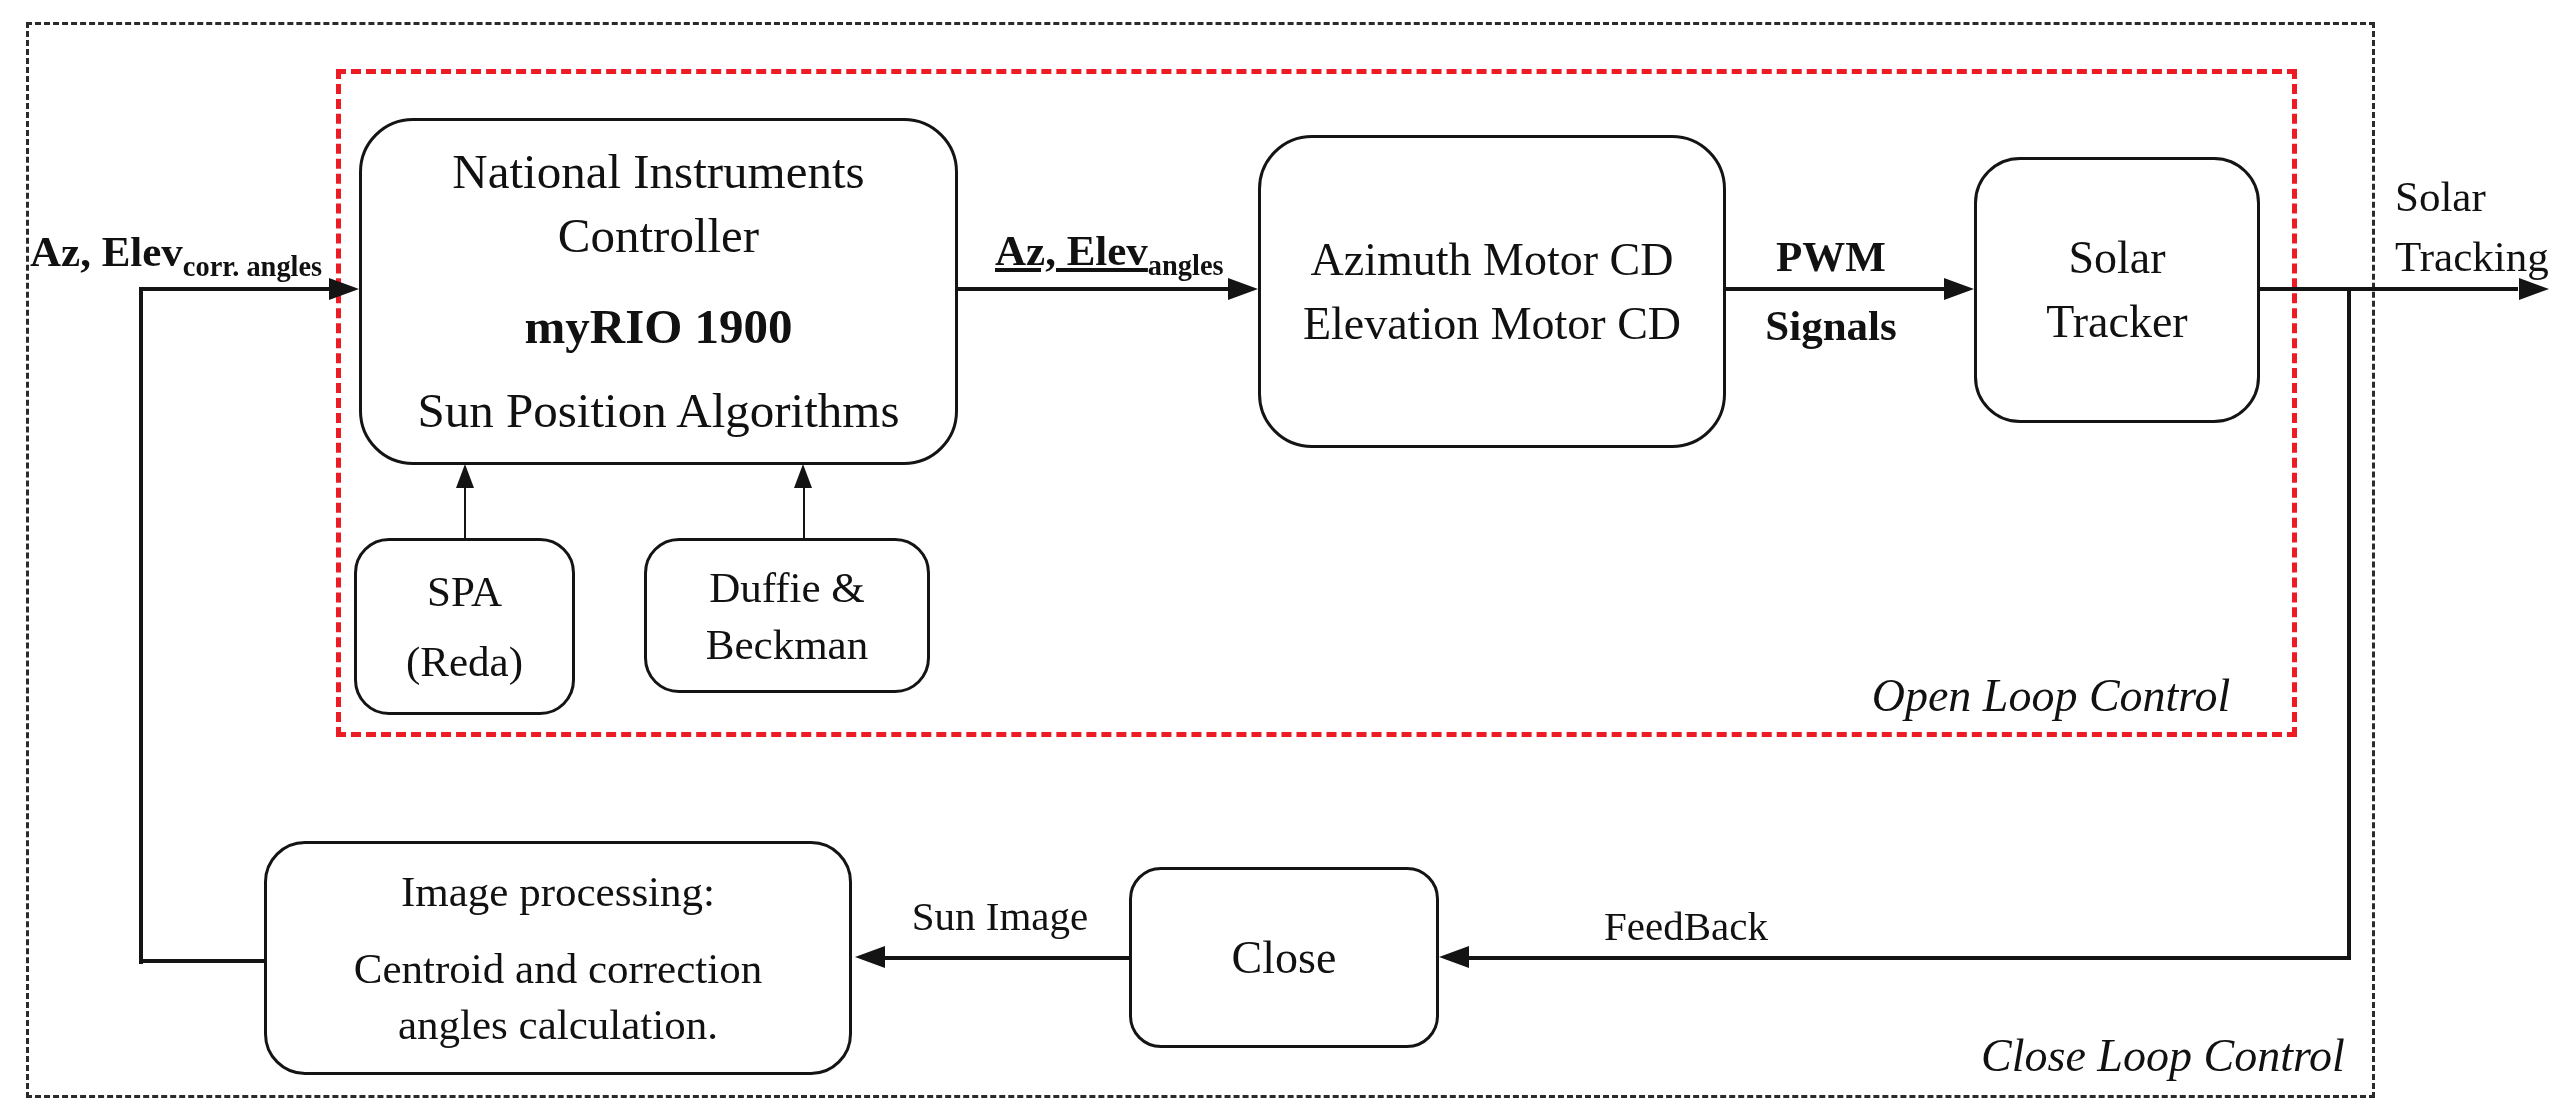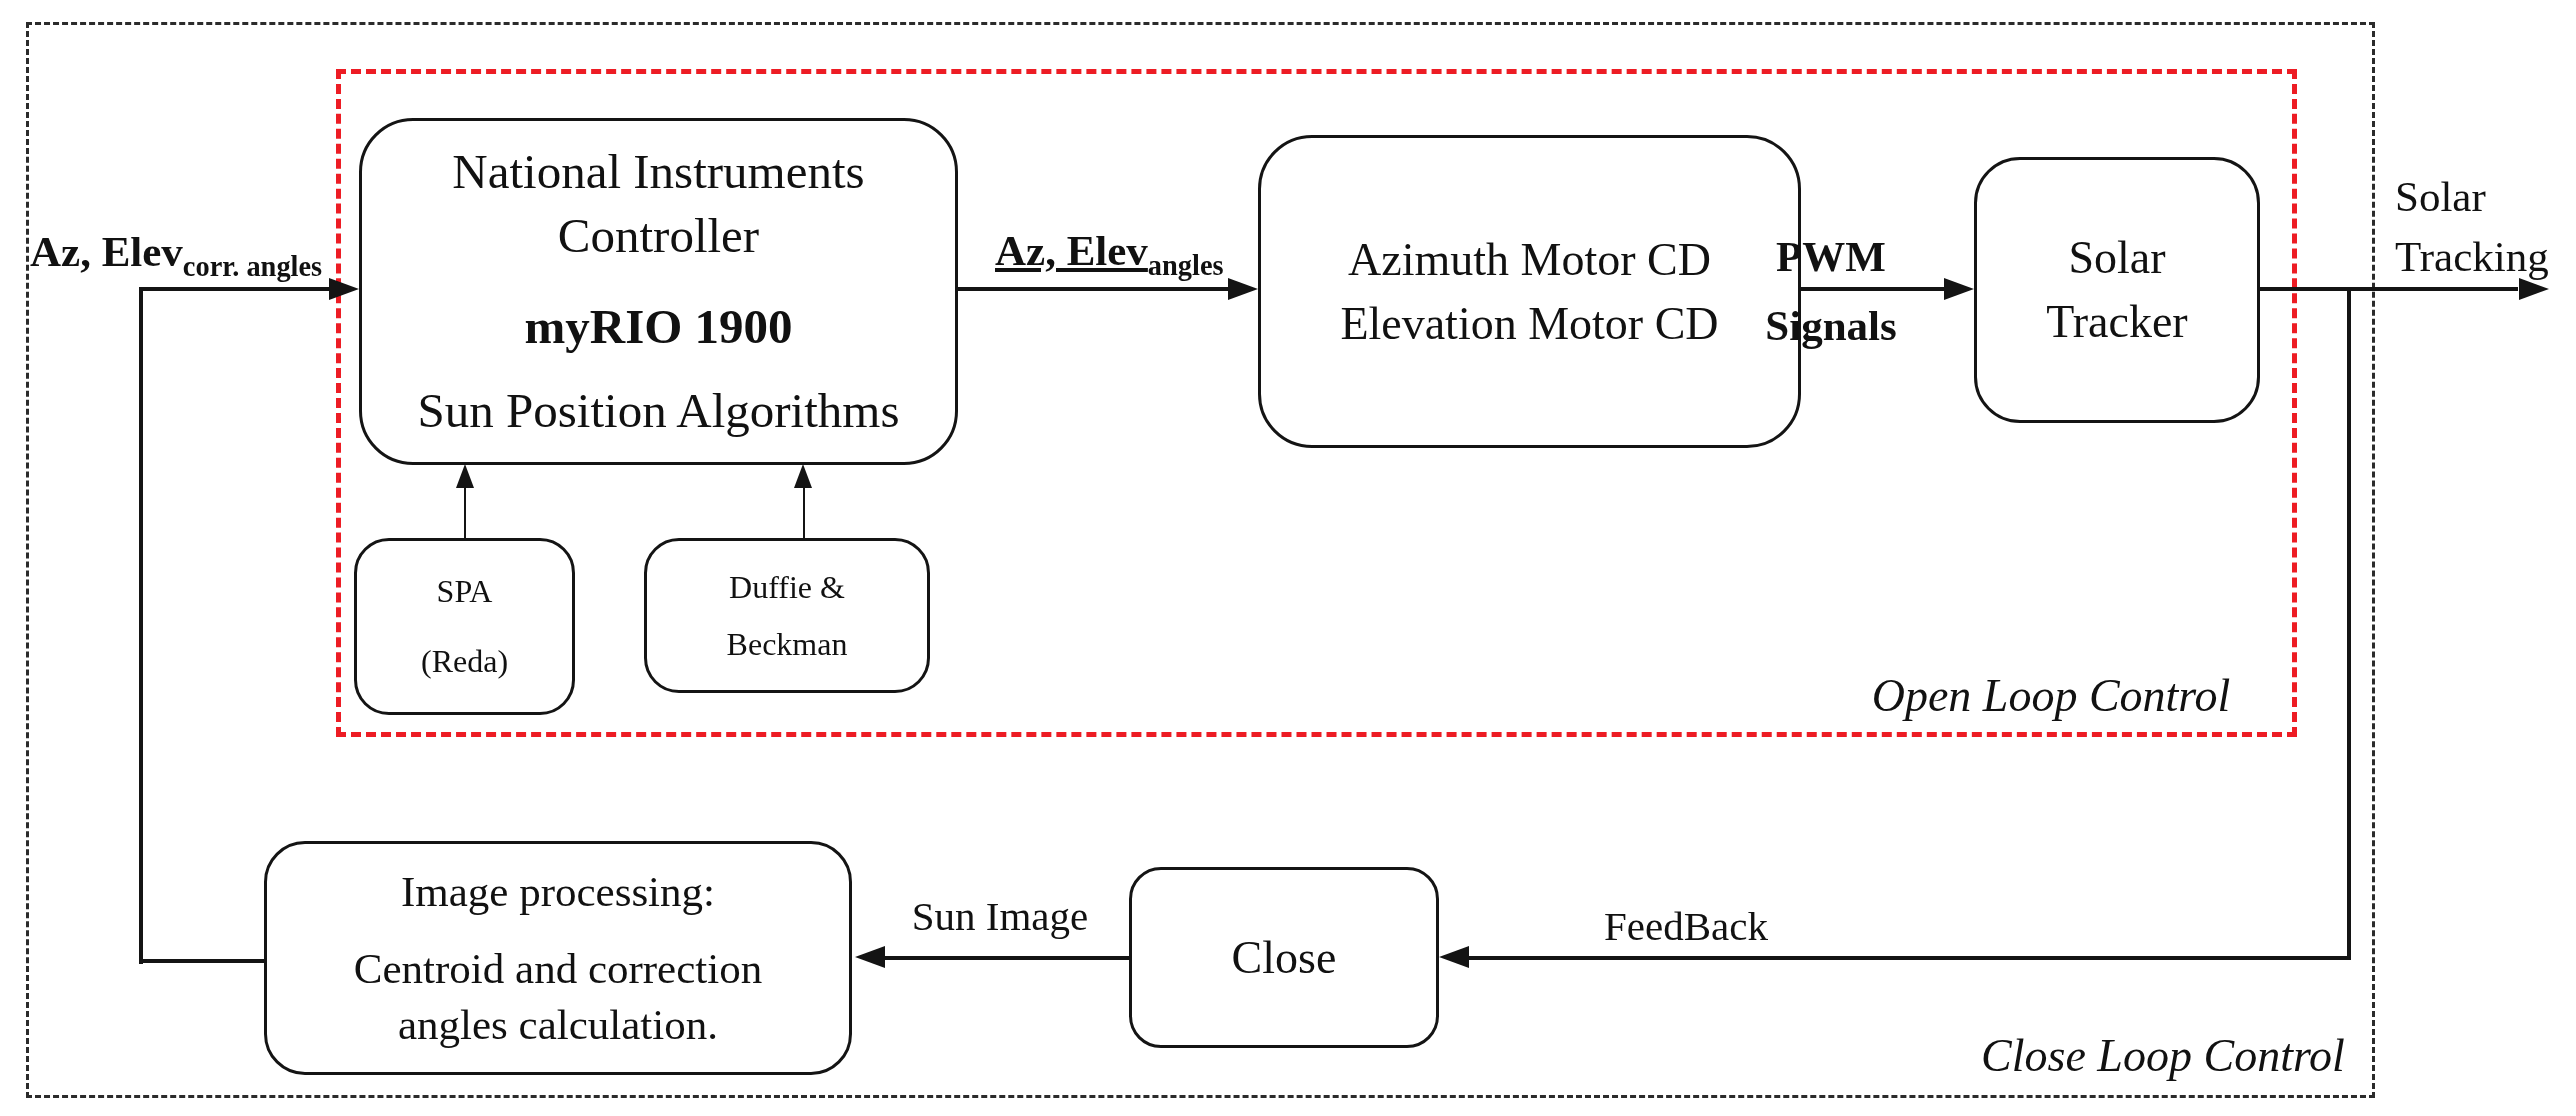--- a/index.html
+++ b/index.html
@@ -9,21 +9,21 @@
   .frame.outer{border:3.2px dashed #2b2b2b;}
   .frame.inner{border:5.6px dashed #ed1c24;}
   .box{position:absolute;box-sizing:border-box;border:3.2px solid #141414;border-radius:48px;background:#fff;
        display:flex;flex-direction:column;align-items:center;justify-content:center;text-align:center;}
   .box .bl{white-space:nowrap;}
   .ctrl{font-size:49px;line-height:64px;}
   .ctrl .model{font-weight:bold;margin-top:27px;}
   .ctrl .algo{margin-top:20.7px;}
   .motors{font-size:46px;line-height:64px;}
   .tracker{font-size:46px;line-height:64px;}
-  .small-alg{font-size:32px;line-height:57px;}
+  .small-alg{font-size:43px;line-height:57px;}
   .spa{justify-content:space-evenly;padding:9.5px 0;}
   .imgproc{font-size:43px;line-height:56px;}
   .imgproc .head{margin-bottom:21px;}
   .webcam{font-size:46px;}
   .hline,.vline{position:absolute;background:#141414;}
   .ah{position:absolute;width:0;height:0;}
   .ah.right{border-top:11px solid transparent;border-bottom:11px solid transparent;border-left:30px solid #141414;}
   .ah.left{border-top:11px solid transparent;border-bottom:11px solid transparent;border-right:30px solid #141414;}
   .ah.up{border-left:9.5px solid transparent;border-right:9.5px solid transparent;border-bottom:24px solid #141414;}
   .lbl{position:absolute;white-space:nowrap;}
@@ -79,21 +79,21 @@
   <div class="box small-alg spa" style="left:354px;top:538px;width:221px;height:177px;border-radius:35px;">
     <div class="bl">SPA</div>
     <div class="bl">(Reda)</div>
   </div>
 
   <div class="box small-alg" style="left:644px;top:538px;width:286px;height:155px;border-radius:35px;">
     <div class="bl">Duffie &amp;</div>
     <div class="bl">Beckman</div>
   </div>
 
-  <div class="box motors" style="left:1258px;top:135px;width:543px;height:313px;border-radius:54px;">
+  <div class="box motors" style="left:1258px;top:135px;width:468px;height:313px;border-radius:54px;">
     <div class="bl">Azimuth Motor CD</div>
     <div class="bl">Elevation Motor CD</div>
   </div>
 
   <div class="box tracker" style="left:1974px;top:157px;width:286px;height:266px;border-radius:46px;">
     <div class="bl">Solar</div>
     <div class="bl">Tracker</div>
   </div>
 
   <div class="box imgproc" style="left:264px;top:841px;width:588px;height:234px;border-radius:41px;">

